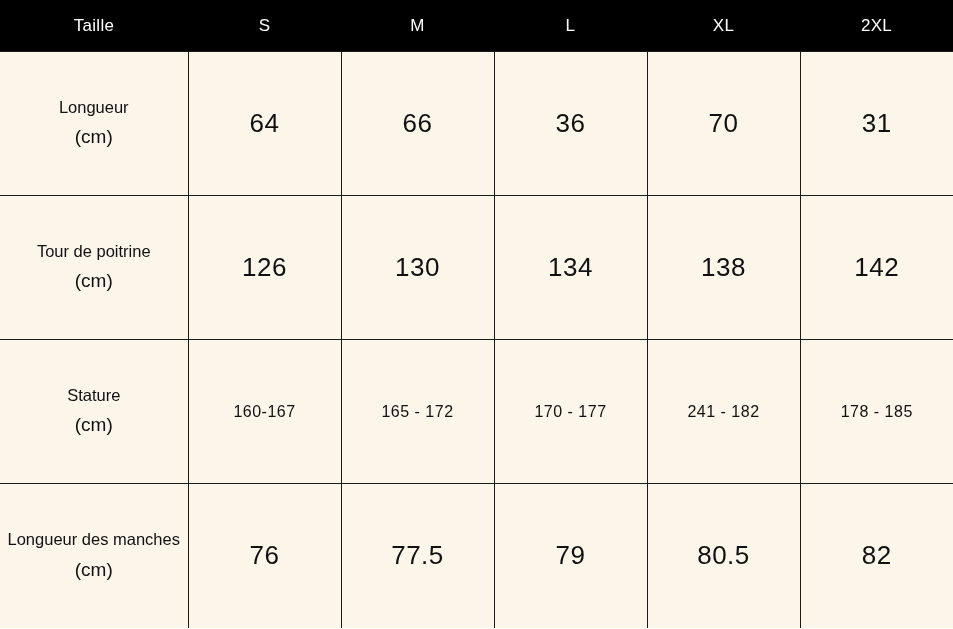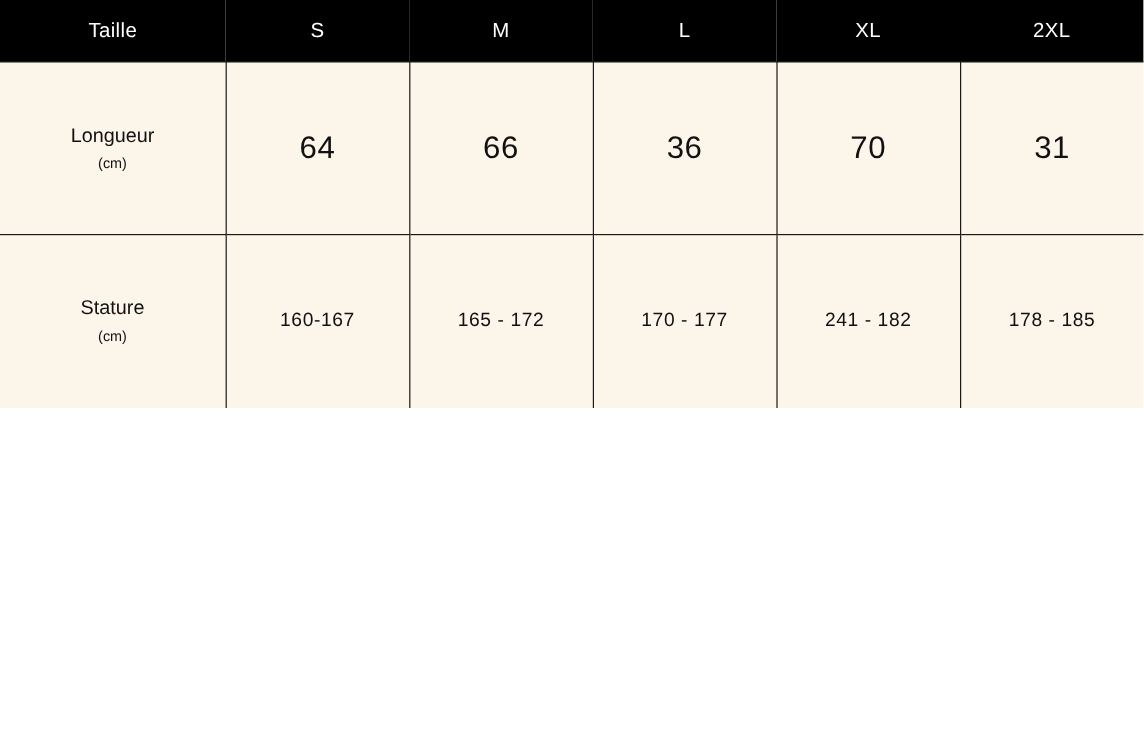--- a/index.html
+++ b/index.html
@@ -42,21 +42,21 @@
   }
   tbody tr { height: 144px; }
   td.label-cell {
     font-size: 16.5px;
     line-height: 1.65;
     border-left: none;
     padding: 0 4px;
   }
   td.label-cell .unit {
     display: block;
-    font-size: 12px;
+    font-size: 19px;
   }
   td.value-cell {
     font-size: 26px;
     letter-spacing: 0.5px;
     margin-top: 24px;
   }
   td.value-cell.range {
     font-size: 16px;
   }
   tbody tr:last-child td { border-bottom: none; }
@@ -91,23 +91,45 @@
         <span class="unit">(cm)</span>
       </td>
       <td class="value-cell">64</td>
       <td class="value-cell">66</td>
       <td class="value-cell">36</td>
       <td class="value-cell">70</td>
       <td class="value-cell">31</td>
     </tr>
     <tr>
       <td class="label-cell">
+        <span>Tour de poitrine</span>
+        <span class="unit">(cm)</span>
+      </td>
+      <td class="value-cell">126</td>
+      <td class="value-cell">130</td>
+      <td class="value-cell">134</td>
+      <td class="value-cell">138</td>
+      <td class="value-cell">142</td>
+    </tr>
+    <tr>
+      <td class="label-cell">
         <span>Stature</span>
         <span class="unit">(cm)</span>
       </td>
       <td class="value-cell range">160-167</td>
       <td class="value-cell range">165 - 172</td>
       <td class="value-cell range">170 - 177</td>
       <td class="value-cell range">241 - 182</td>
       <td class="value-cell range">178 - 185</td>
     </tr>
+    <tr>
+      <td class="label-cell">
+        <span>Longueur des manches</span>
+        <span class="unit">(cm)</span>
+      </td>
+      <td class="value-cell">76</td>
+      <td class="value-cell">77.5</td>
+      <td class="value-cell">79</td>
+      <td class="value-cell">80.5</td>
+      <td class="value-cell">82</td>
+    </tr>
   </tbody>
 </table>
 
 </body></html>

